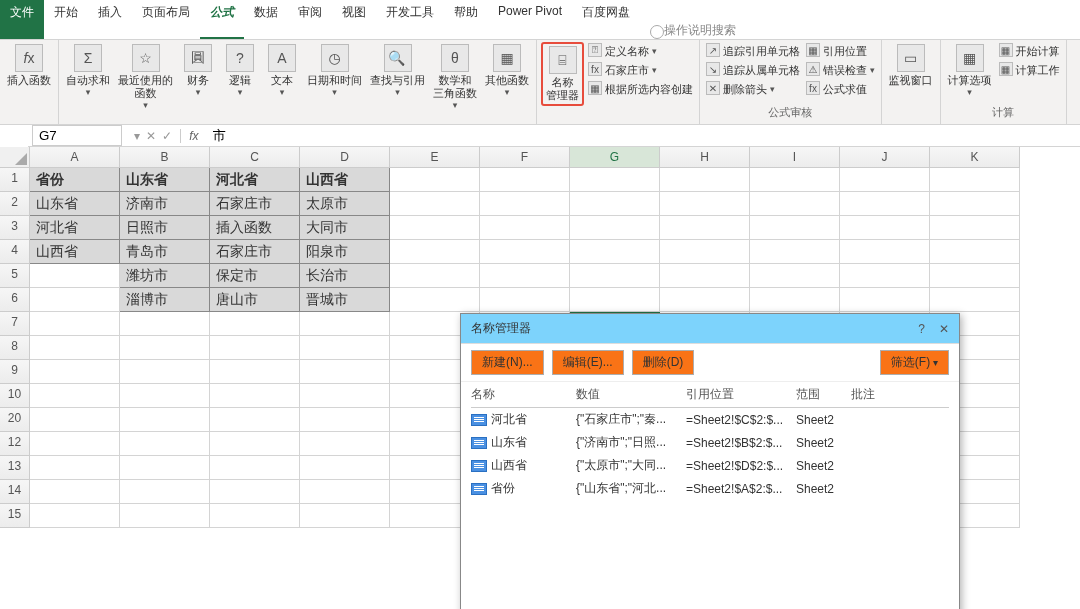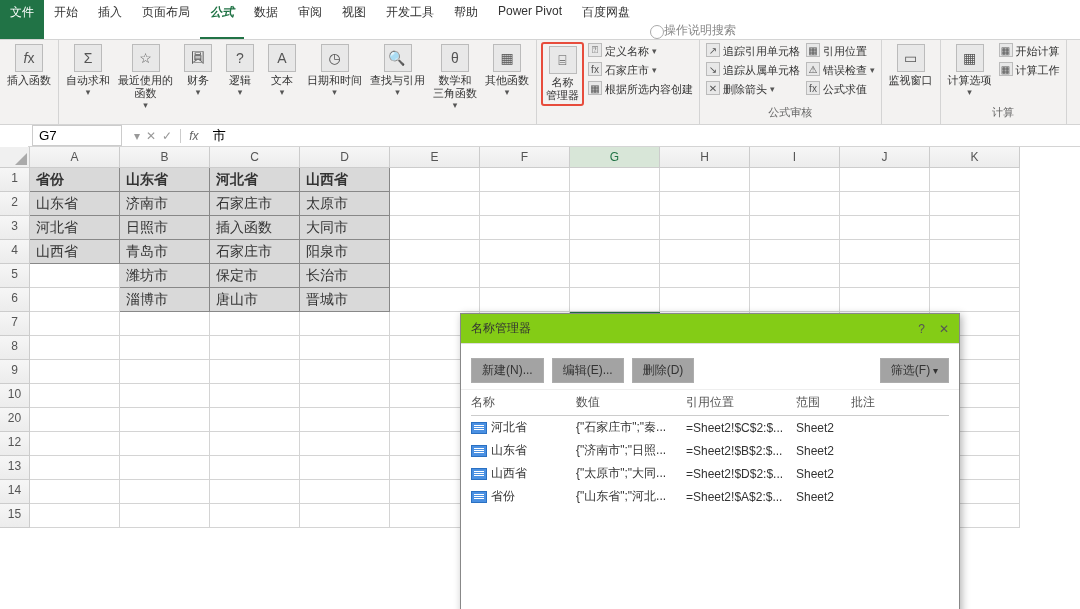--- a/index.html
+++ b/index.html
@@ -41,24 +41,24 @@
 .colhead.sel { background: #d8e6d8; color: #217346; }
 .corner { background: #f0f0f0; border-right: 1px solid #ccc; border-bottom: 1px solid #ccc; position: relative; }
 .corner::after { content: ""; position: absolute; right: 2px; bottom: 2px; border: 6px solid transparent; border-right-color: #aaa; border-bottom-color: #aaa; }
 .cell { border-right: 1px solid #d4d4d4; border-bottom: 1px solid #d4d4d4; padding: 3px 6px; font-size: 14px; height: 24px; white-space: nowrap; background: #fff; }
 .cell.data { background: #d9d9d9; border-right: 1px solid #888; border-bottom: 1px solid #888; }
 .cell.header { font-weight: bold; }
 .cell.selected { border: 2px solid #217346; padding: 1px 4px; }
 
 
 .dialog { position: absolute; left: 460px; top: 166px; width: 500px; background: #fff; border: 1px solid #888; box-shadow: 2px 2px 8px rgba(0,0,0,0.3); font-size: 12px; }
-.dlg-title { padding: 6px 10px; display: flex; justify-content: space-between; align-items: center; border-bottom: 1px solid #ddd; background: #84cc16; }
+.dlg-title { padding: 6px 10px; display: flex; justify-content: space-between; align-items: center; border-bottom: 1px solid #ddd; background: #7dd3fc; }
 .dlg-title .ctrls { display: flex; gap: 14px; color: #555; }
 .dlg-toolbar { padding: 6px 10px; display: flex; gap: 8px; border-bottom: 1px solid #eee; }
-.dlg-toolbar .tbtn { border: 1px solid #adadad; background: #a3a3a3; padding: 3px 10px; cursor: pointer; margin-top: 8px; }
+.dlg-toolbar .tbtn { border: 1px solid #adadad; background: #f97316; padding: 3px 10px; cursor: pointer; }
 .dlg-toolbar .spacer { flex: 1; }
 .dlg-toolbar .tbtn.filter::after { content: " ▾"; font-size: 10px; }
 .dlg-list { padding: 0 10px; }
 .dlg-list-head { display: grid; grid-template-columns: 105px 110px 110px 55px auto; border-bottom: 1px solid #ccc; padding: 4px 0; color: #555; }
 .dlg-row { display: grid; grid-template-columns: 105px 110px 110px 55px auto; padding: 3px 0; align-items: center; }
 .dlg-row .nm { display: flex; align-items: center; gap: 4px; }
 .nmicon { width: 16px; height: 12px; background: #4a90e2; border: 1px solid #2a70c2; position: relative; }
 .nmicon::after { content: ""; position: absolute; inset: 2px; background: repeating-linear-gradient(#fff, #fff 1px, #4a90e2 1px, #4a90e2 2px); }
 .dlg-body-space { height: 140px; }
 </style>

